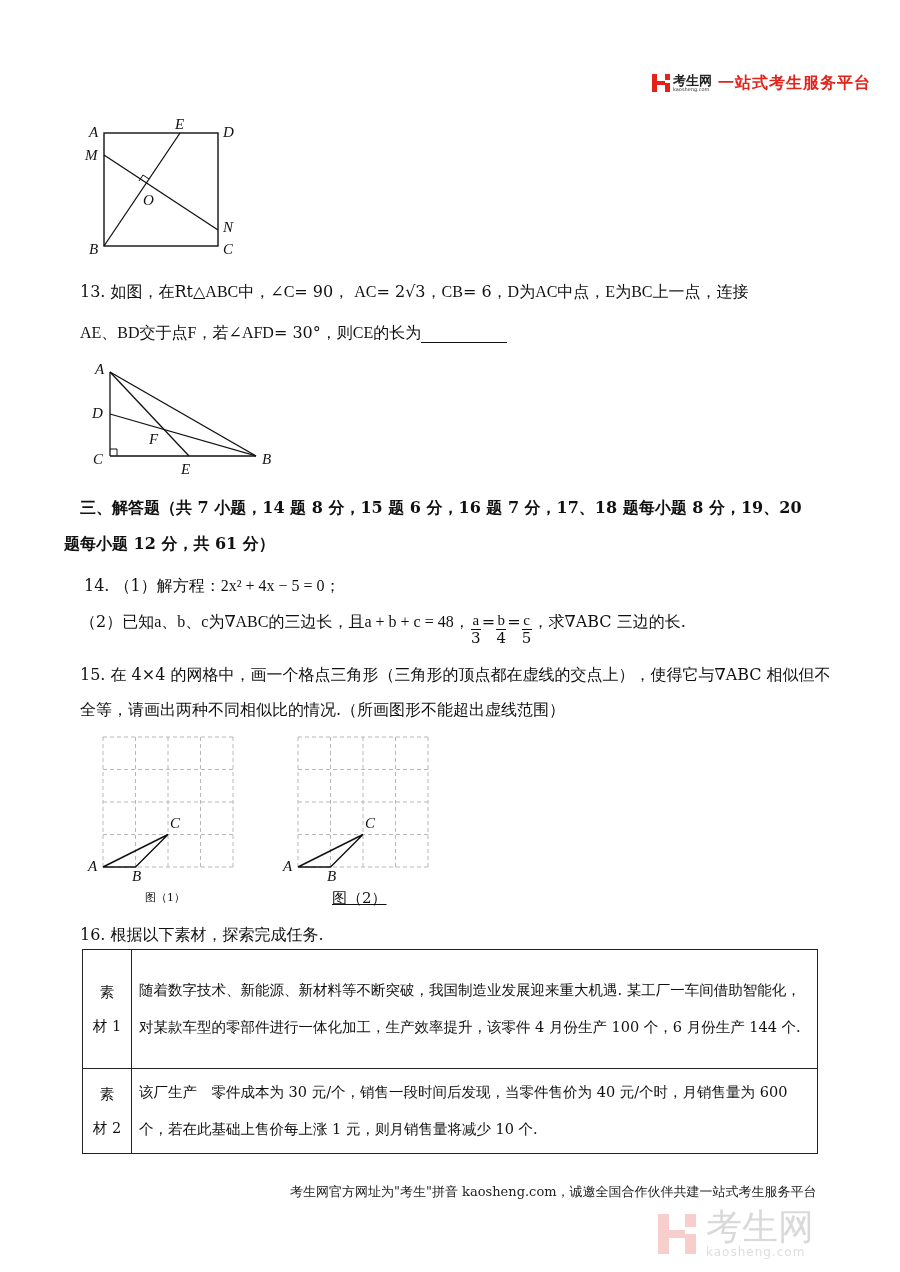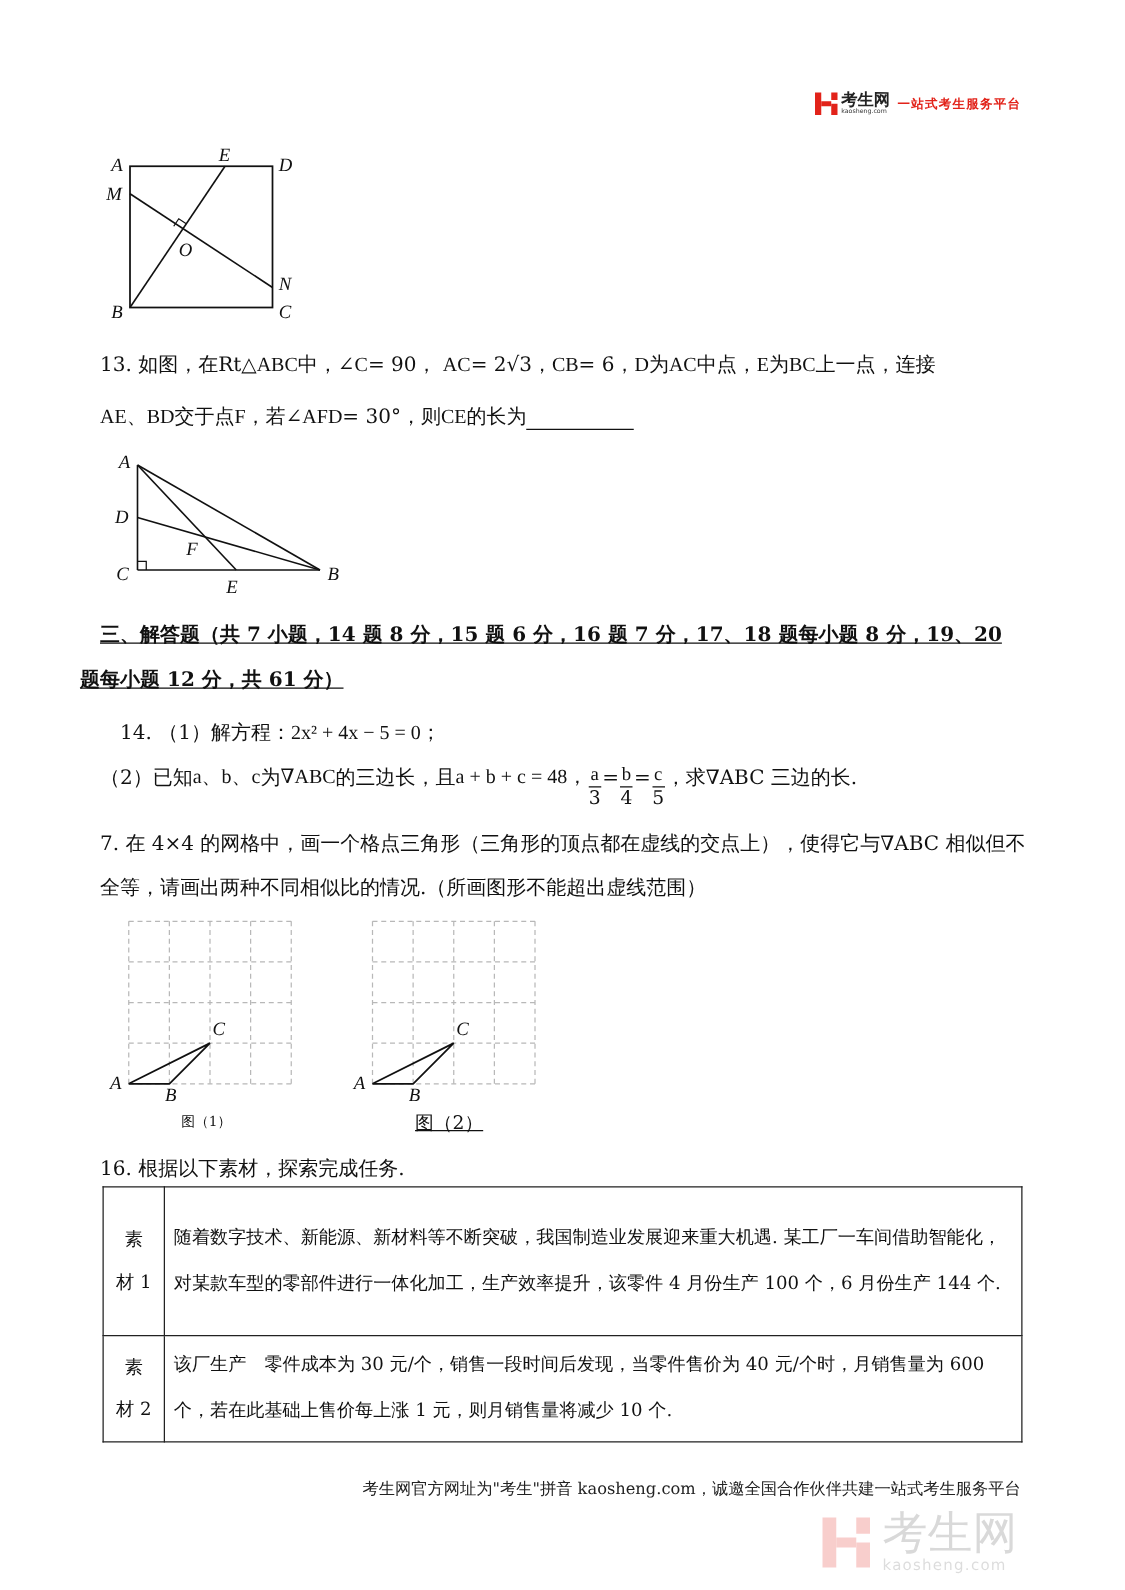--- a/index.html
+++ b/index.html
@@ -1,29 +1,29 @@
 <!DOCTYPE html>
 <html><head>
 <meta charset="utf-8">
 <style>
   html, body { margin:0; padding:0; background:#ffffff; }
   body { width:900px; height:1272px; position:relative; overflow:hidden;
          font-family:"DejaVu Serif","Liberation Serif",serif; color:#111; }
   .abs { position:absolute; }
   .txt { font-size:16px; line-height:20px; white-space:nowrap; }
   .it { font-family:"Liberation Serif","DejaVu Serif",serif; }
-  .bold { font-weight:bold;text-decoration:underline; }
+  .bold { font-weight:bold; }
   
   .logo { left:652px; top:74px; height:18px; display:flex; align-items:center; }
   .logo-mark { width:18px; height:18px; position:relative; margin-right:3px; }
   .logo-mark i { position:absolute; background:#e2231a; }
   .logo-name { display:flex; flex-direction:column; line-height:1; margin-right:6px; }
   .logo-name .cn { font-family:"DejaVu Sans",sans-serif; font-size:13px; color:#222; font-weight:bold; letter-spacing:0px; }
   .logo-name .en { font-family:"DejaVu Sans",sans-serif; font-size:5px; color:#333; }
-  .logo-slogan { font-family:"DejaVu Sans",sans-serif; font-size:10px; color:#e2231a; font-weight:bold; letter-spacing:1px; }
+  .logo-slogan { font-family:"DejaVu Sans",sans-serif; font-size:16px; color:#e2231a; font-weight:bold; letter-spacing:1px; }
   .underline { display:inline-block; width:86px; border-bottom:1px solid #111; height:16px; vertical-align:bottom; }
   .frac { display:inline-flex; flex-direction:column; align-items:center; vertical-align:middle; font-size:15px; line-height:17px; margin:0 1px; }
   .frac .bar { width:10px; border-top:1px solid #111; }
   table.mat { position:absolute; left:82px; top:949px; width:736px; border-collapse:collapse; }
   table.mat td { border:1.5px solid #222; font-size:14.5px; }
   table.mat td.lab { width:46px; text-align:center; line-height:34px; }
   table.mat td.body { padding:0 6px 0 7px; line-height:37px; white-space:normal; }
   .footer { left:290px; top:1182px; font-size:13px; color:#222; }
   .wm { left:658px; top:1209px; display:flex; align-items:center; opacity:0.22; }
   .wm-mark { width:38px; height:40px; position:relative; margin-right:10px; }
@@ -85,42 +85,42 @@
   <text x="7" y="60">D</text>
   <text x="64" y="86">F</text>
   <text x="8" y="106">C</text>
   <text x="96" y="116">E</text>
   <text x="177" y="106">B</text>
 </svg>
 
 <div class="abs txt bold" style="left:80px;top:498px;">三、解答题（共 7 小题，14 题 8 分，15 题 6 分，16 题 7 分，17、18 题每小题 8 分，19、20</div>
 <div class="abs txt bold" style="left:64px;top:534px;">题每小题 12 分，共 61 分）</div>
 
-<div class="abs txt" style="left:96px;top:576px;">
+<div class="abs txt" style="left:84px;top:576px;">
   <span>14.</span>
   <span>（1）解方程：</span><span class="it">2x² + 4x − 5 = 0；</span>
 </div>
 <div class="abs txt" style="left:80px;top:612px;height:44px;display:flex;align-items:flex-start;">
   <span>（2）已知</span><span class="it">a、b、c</span><span>为</span><span class="it">∇ABC</span><span>的三边长，且</span><span class="it">a + b + c = 48，</span>
   <span class="frac">
       <span class="it">a</span>
       <span class="bar"></span>
       <span>3</span>
     </span>=<span class="frac">
       <span class="it">b</span>
       <span class="bar"></span>
       <span>4</span>
     </span>=<span class="frac">
       <span class="it">c</span>
       <span class="bar"></span>
       <span>5</span>
     </span><span>，求∇ABC 三边的长.</span>
 </div>
 
-<div class="abs txt" style="left:80px;top:665px;">7. 在 4×4 的网格中，画一个格点三角形（三角形的顶点都在虚线的交点上），使得它与∇ABC 相似但不</div>
+<div class="abs txt" style="left:80px;top:665px;">15. 在 4×4 的网格中，画一个格点三角形（三角形的顶点都在虚线的交点上），使得它与∇ABC 相似但不</div>
 <div class="abs txt" style="left:80px;top:700px;">全等，请画出两种不同相似比的情况.（所画图形不能超出虚线范围）</div>
 
 <svg class="abs" style="left:80px;top:730px;" width="360" height="185">
   <g id="grid1" transform="translate(23,7)">
       <line x1="0" y1="0" x2="0" y2="130" stroke="#b8b8b8" stroke-dasharray="4 3" stroke-width="1"></line>
       <line x1="0" y1="0" x2="130" y2="0" stroke="#b8b8b8" stroke-dasharray="4 3" stroke-width="1"></line>
       <line x1="32.5" y1="0" x2="32.5" y2="130" stroke="#b8b8b8" stroke-dasharray="4 3" stroke-width="1"></line>
       <line x1="0" y1="32.5" x2="130" y2="32.5" stroke="#b8b8b8" stroke-dasharray="4 3" stroke-width="1"></line>
       <line x1="65" y1="0" x2="65" y2="130" stroke="#b8b8b8" stroke-dasharray="4 3" stroke-width="1"></line>
       <line x1="0" y1="65" x2="130" y2="65" stroke="#b8b8b8" stroke-dasharray="4 3" stroke-width="1"></line>

